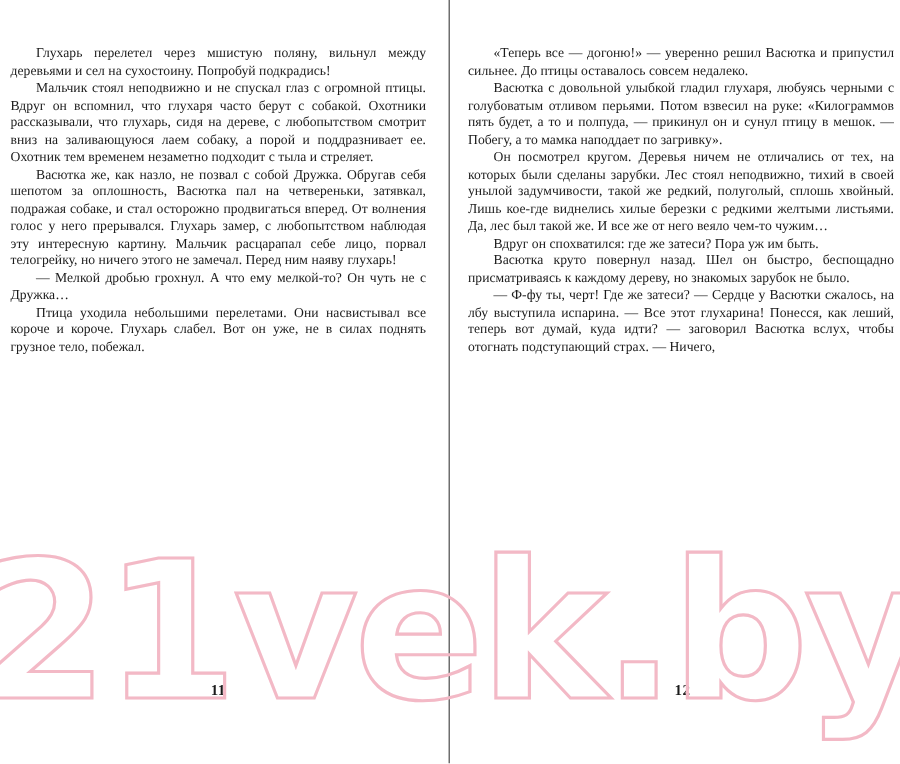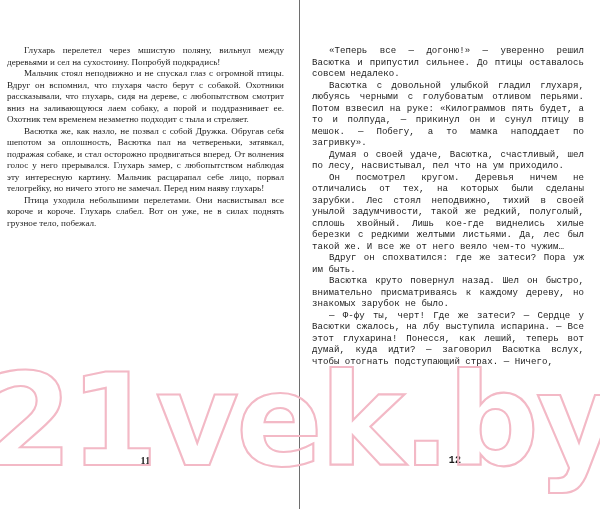--- a/index.html
+++ b/index.html
@@ -27,40 +27,39 @@
     inset: 0;
     display: flex;
     z-index: 2;
   }
   .page {
     position: relative;
     box-sizing: border-box;
     height: 509px;
   }
   .page.left  { width: 300px; padding: 30px 16px 0 7px; }
-  .page.right { width: 300px; padding: 30px 16px 0 12px; font-family: Liberation Mono, monospace; }
+  .page.right { width: 300px; padding: 30px 4px 0 12px; }
 
   .gutter {
     position: absolute;
     left: 299px;
     top: 0;
     width: 1.4px;
     height: 509px;
     background: #6e6e6e;
     z-index: 3;
   }
 
   .body-text {
     font-size: 9.1px;
     line-height: 11.52px;
     color: #1b1b1b;
     text-align: justify;
     text-justify: inter-word;
     letter-spacing: 0.02px;
-    margin-top: 15px;
     -webkit-font-smoothing: none;
   }
   .body-text p {
     margin: 0;
     text-indent: 17px;
   }
 
   .folio {
     position: absolute;
     bottom: 43px;
@@ -101,33 +100,33 @@
 
 <div id="scan">
 
   <div class="spread">
 
     <div class="page left">
       <div class="body-text">
         <p>Глухарь перелетел через мшистую поляну, вильнул между деревьями и сел на сухостоину. Попробуй подкрадись!</p>
         <p>Мальчик стоял неподвижно и не спускал глаз с огромной птицы. Вдруг он вспомнил, что глухаря часто берут с собакой. Охотники рассказывали, что глухарь, сидя на дереве, с любопытством смотрит вниз на заливающуюся лаем собаку, а порой и поддразнивает ее. Охотник тем временем незаметно подходит с тыла и стреляет.</p>
         <p>Васютка же, как назло, не позвал с собой Дружка. Обругав себя шепотом за оплошность, Васютка пал на четвереньки, затявкал, подражая собаке, и стал осторожно продвигаться вперед. От волнения голос у него прерывался. Глухарь замер, с любопытством наблюдая эту интересную картину. Мальчик расцарапал себе лицо, порвал телогрейку, но ничего этого не замечал. Перед ним наяву глухарь!</p>
+        <p>— Мелкой дробью грохнул. А что ему мелкой-то? Он чуть не с Дружка…</p>
         <p>Птица уходила небольшими перелетами. Они насвистывал все короче и короче. Глухарь слабел. Вот он уже, не в силах поднять грузное тело, побежал.</p>
       </div>
       <div class="folio">11</div>
     </div>
 
     <div class="page right">
       <div class="body-text">
         <p>«Теперь все — догоню!» — уверенно решил Васютка и припустил сильнее. До птицы оставалось совсем недалеко.</p>
         <p>Васютка с довольной улыбкой гладил глухаря, любуясь черными с голубоватым отливом перьями. Потом взвесил на руке: «Килограммов пять будет, а то и полпуда, — прикинул он и сунул птицу в мешок. — Побегу, а то мамка наподдает по загривку».</p>
-        <p>Думая о своей удаче, Васютка, счастливый, шел по лесу, насвистывал, пел что на ум приходило.</p>
         <p>Он посмотрел кругом. Деревья ничем не отличались от тех, на которых были сделаны зарубки. Лес стоял неподвижно, тихий в своей унылой задумчивости, такой же редкий, полуголый, сплошь хвойный. Лишь кое-где виднелись хилые березки с редкими желтыми листьями. Да, лес был такой же. И все же от него веяло чем-то чужим…</p>
         <p>Вдруг он спохватился: где же затеси? Пора уж им быть.</p>
-        <p>Васютка круто повернул назад. Шел он быстро, внимательно присматриваясь к каждому дереву, но знакомых зарубок не было.</p>
+        <p>Васютка круто повернул назад. Шел он быстро, беспощадно присматриваясь к каждому дереву, но знакомых зарубок не было.</p>
         <p>— Ф-фу ты, черт! Где же затеси? — Сердце у Васютки сжалось, на лбу выступила испарина. — Все этот глухарина! Понесся, как леший, теперь вот думай, куда идти? — заговорил Васютка вслух, чтобы отогнать подступающий страх. — Ничего,</p>
       </div>
       <div class="folio">12</div>
     </div>
 
   </div>
 
   <div class="gutter"></div>
 
   <div class="watermark">

